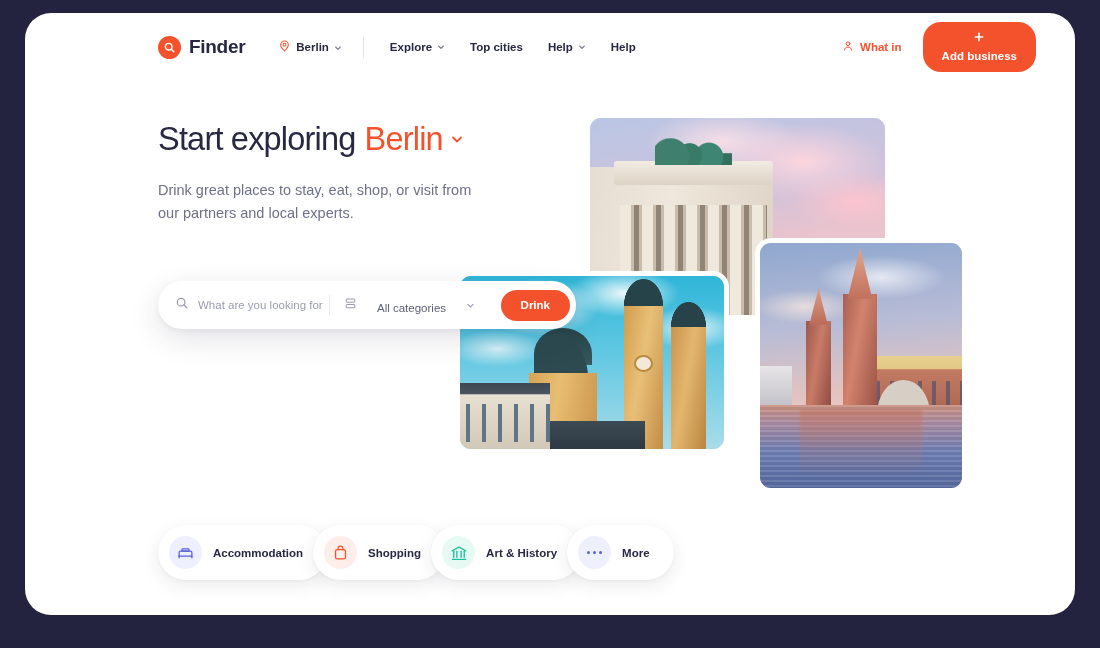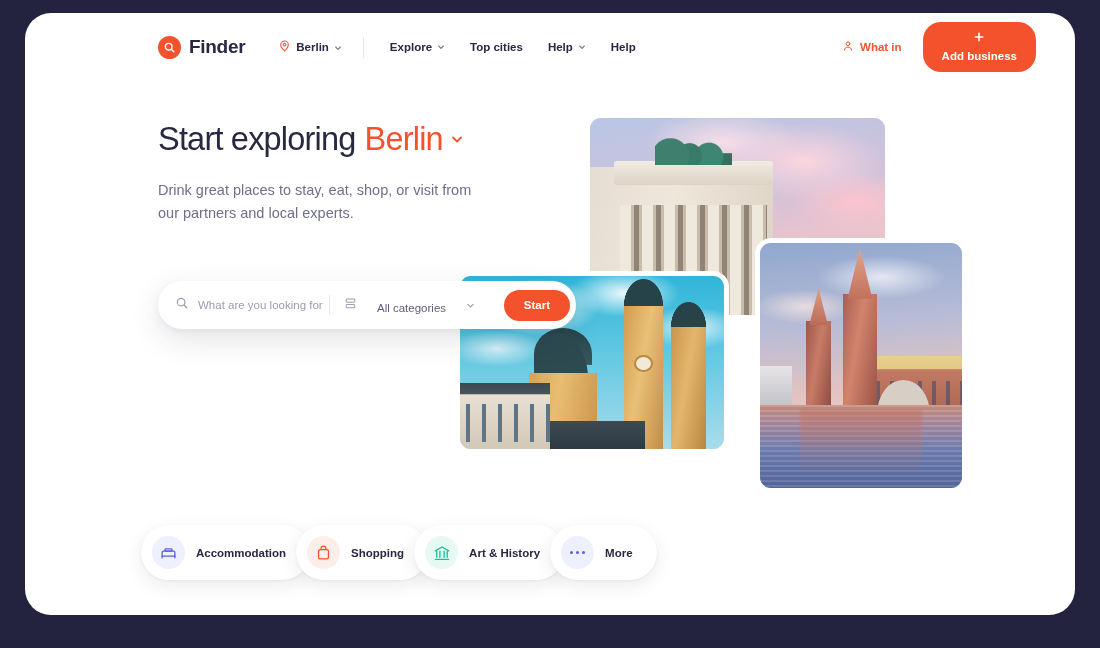--- a/index.html
+++ b/index.html
@@ -412,21 +412,21 @@
   }
   .br-reflect {
     position: absolute; left: 20%; bottom: 0; width: 60%; height: 32%;
     background: linear-gradient(180deg, rgba(196,116,96,0.55), rgba(120,120,170,0) 85%);
     filter: blur(1.2px);
   }
 
   
   .cats {
     position: absolute;
-    left: 116px;
+    left: 133px;
     top: 512px;
     display: flex;
     align-items: flex-start;
   }
   .cat-pill {
     display: flex;
     align-items: center;
     gap: 11px;
     background: #ffffff;
     border-radius: 30px;
@@ -580,21 +580,21 @@
           </svg>
         </span>
         <span class="label">All categories</span>
         <span>
           <svg width="9" height="9" viewBox="0 0 12 12" fill="none" stroke="#9b9cb0" stroke-width="1.6" stroke-linecap="round">
               <path d="M2.5 4.5L6 8l3.5-3.5"></path>
             </svg>
         </span>
       </div>
 
-      <button class="search-btn">Start</button>
+      <button class="search-btn">Drink</button>
     </div>
 
     <div class="photo framed" id="photo-gate">
       <div class="scene sky-gate">
         <div class="gate-left-bldg"></div>
         <div class="gate-right-bldg"></div>
         <div class="gate-building"></div>
         <div class="gate-arch-top"></div>
         <div class="gate-cols"></div>
         <div class="gate-quadriga"></div>

